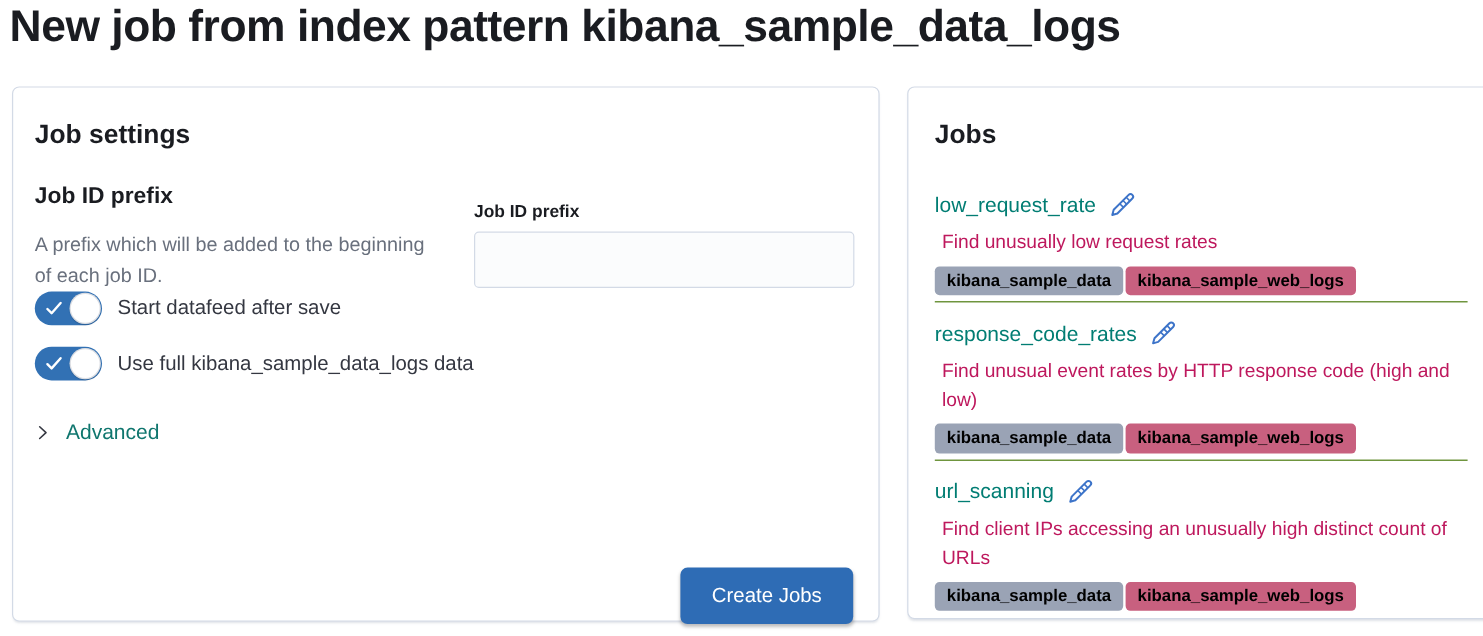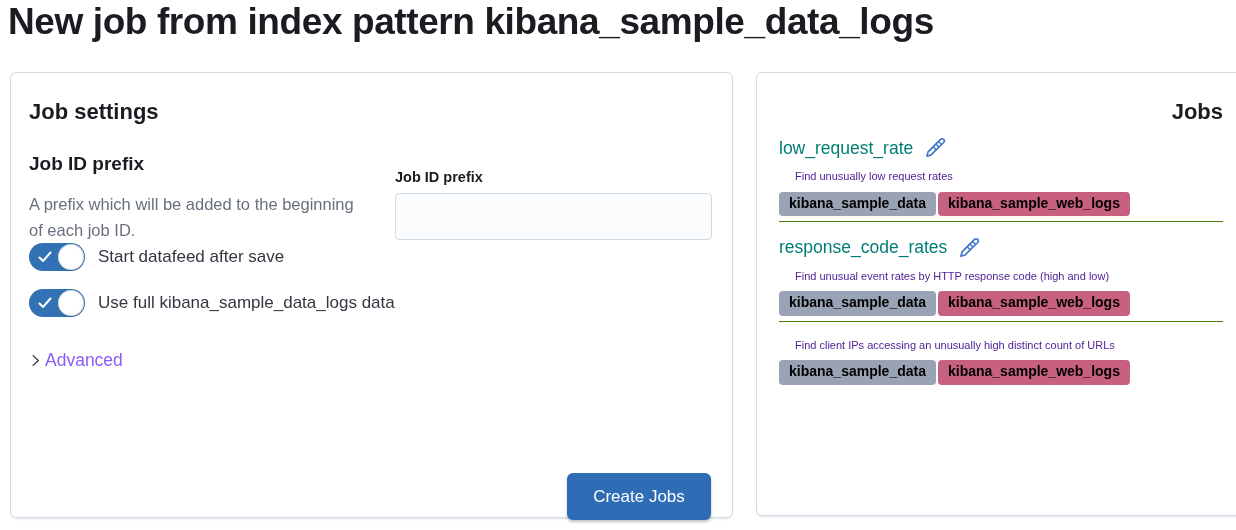--- a/index.html
+++ b/index.html
@@ -38,21 +38,21 @@
     left: 756px; top: 72px;
     width: 490px; height: 444px;
     padding: 26px 22px 20px 22px;
   }
   .panel-heading {
     font-size: 22px;
     font-weight: 600;
     margin: 0 0 28px 0;
     color: #1a1c21;
   }
-  .panel-right .panel-heading { margin-bottom: 12px; text-align: right; }
+  .panel-right .panel-heading { margin-bottom: 35px; }
 
   
   .form-row { display: flex; }
   .describe-col { width: 330px; margin-right: 36px; flex: 0 0 auto; }
   .section-heading {
     font-size: 19px;
     font-weight: 700;
     margin: 0 0 17px 0;
     color: #1a1c21;
   }
@@ -109,23 +109,23 @@
   }
   .toggle-label {
     margin-left: 13px;
     font-size: 17px;
     color: #343741;
   }
   .advanced-row {
     margin-top: 33px;
     display: flex;
     align-items: center;
-    gap: 3px;
+    gap: 13px;
     font-size: 17.5px;
-    color: #8b5cf6;
+    color: #0f766e;
     cursor: pointer;
   }
   .create-button {
     position: absolute;
     right: 21px; bottom: -3px;
     height: 47px;
     min-width: 144px;
     padding: 0 22px;
     background: #2e6cb5;
     color: #ffffff;
@@ -151,24 +151,24 @@
     margin-bottom: 9px;
   }
   .job-link {
     font-size: 17.5px;
     color: #017d73;
     text-decoration: none;
     cursor: pointer;
   }
   .edit-icon { cursor: pointer; display: inline-flex; }
   .job-desc {
-    font-size: 11px;
-    color: #4c1d95;
+    font-size: 16px;
+    color: #be185d;
     line-height: 1.5;
-    margin: 0 0 7px 16px;
+    margin: 0 0 7px 6px;
     max-width: 424px;
   }
   .badges { display: flex; gap: 2px; }
   .badge {
     font-size: 14px;
     font-weight: 600;
     color: #000000;
     padding: 4px 10px 5px;
     border-radius: 4px;
     white-space: nowrap;
@@ -258,19 +258,28 @@
       </span>
     </div>
     <p class="job-desc">Find unusual event rates by HTTP response code (high and low)</p>
     <div class="badges">
       <span class="badge badge-gray">kibana_sample_data</span>
       <span class="badge badge-pink">kibana_sample_web_logs</span>
     </div>
   </div>
 
   <div class="job-item">
+    <div class="job-title-row">
+      <a class="job-link">url_scanning</a>
+      <span class="edit-icon">
+        <svg width="22" height="22" viewBox="0 0 16 16">
+            <path d="M12.02 1.74 a1.58 1.58 0 0 1 2.24 2.24 L5.2 13.04 2.1 13.9 2.96 10.8 Z" fill="none" stroke="#3d74c9" stroke-width="1.2" stroke-linejoin="round"></path>
+            <path d="M10.55 3.2 L12.8 5.45 M8.6 5.15 L10.85 7.4 M6.65 7.1 L8.9 9.35" stroke="#3d74c9" stroke-width="1" fill="none"></path>
+          </svg>
+      </span>
+    </div>
     <p class="job-desc">Find client IPs accessing an unusually high distinct count of URLs</p>
     <div class="badges">
       <span class="badge badge-gray">kibana_sample_data</span>
       <span class="badge badge-pink">kibana_sample_web_logs</span>
     </div>
   </div>
 </section>
 
 </body></html>

